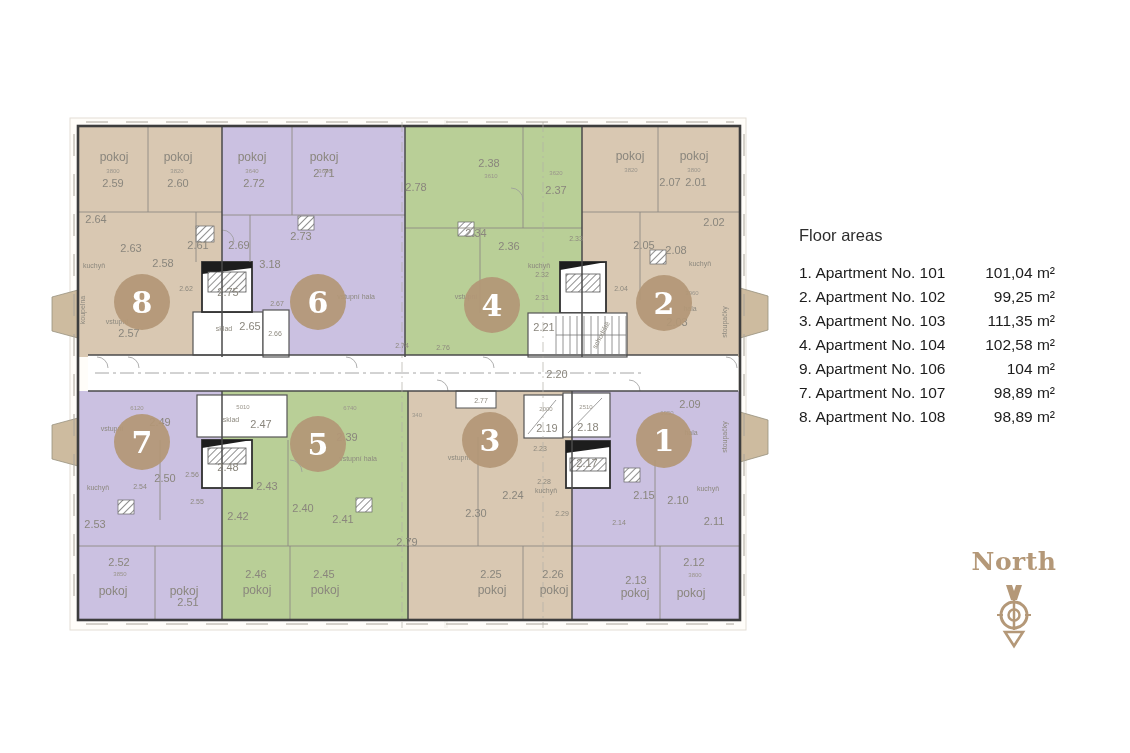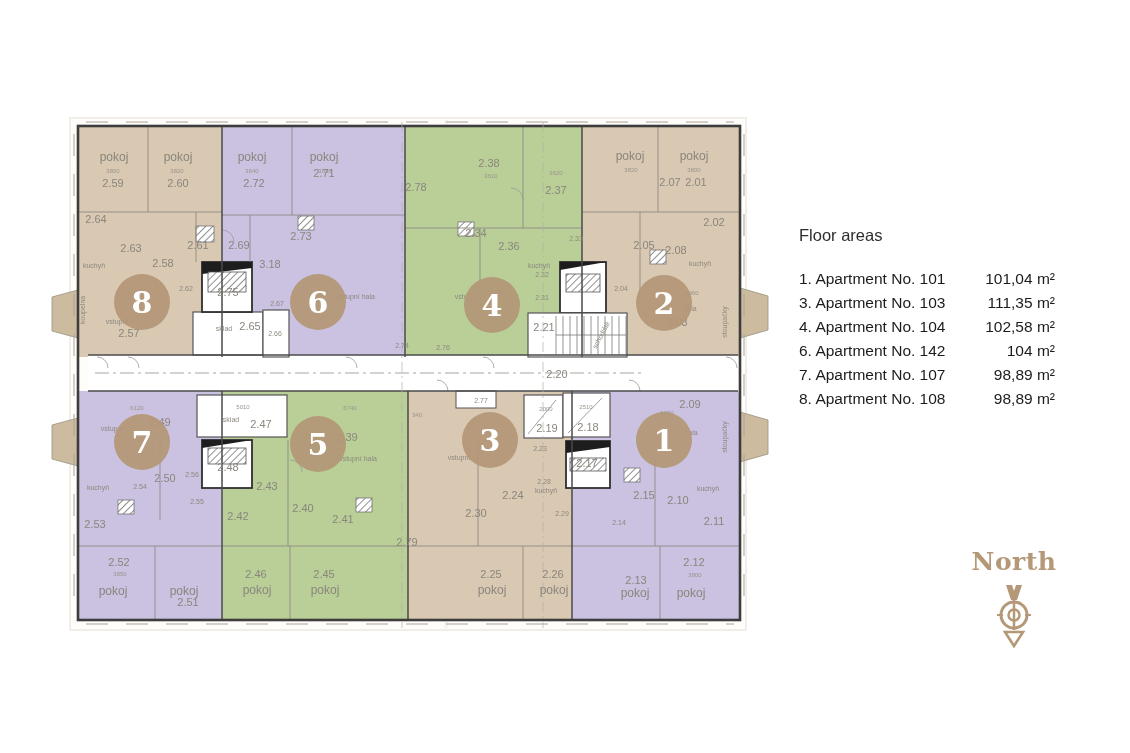--- a/index.html
+++ b/index.html
@@ -20,21 +20,21 @@
        font-family:"DejaVu Serif",serif;font-weight:bold;font-size:30px;
        display:flex;align-items:center;justify-content:center;
        transform:translate(-50%,-50%);}
   
   .panel-title{position:absolute;left:797px;top:186px;
        font-family:"DejaVu Serif",serif;font-weight:bold;font-size:30px;
        color:#141414;letter-spacing:0.2px;}
   .panel-subtitle{position:absolute;left:799px;top:226px;font-size:16.5px;color:#2e2e2e;}
   .legend{position:absolute;left:799px;top:264px;width:256px;}
   .legend-row{display:flex;justify-content:space-between;height:24px;
-       align-items:flex-end;font-size:15.5px;color:#1c1c1c;}
+       align-items:flex-start;font-size:15.5px;color:#1c1c1c;}
   .legend-area{text-align:right;}
   .north-label{position:absolute;left:1014px;top:561px;transform:translate(-50%,-50%);
        font-family:"DejaVu Serif",serif;font-weight:bold;font-size:25px;
        color:#b49878;letter-spacing:0.5px;}
 </style>
 </head>
 <body>
 
 <div class="page">
 
@@ -330,29 +330,33 @@
   <div class="unit-circle" style="left:664px;top:440px">1</div>
 
   <div class="panel-subtitle">Floor areas</div>
 
   <div class="legend">
     <div class="legend-row">
       <span>1. Apartment No. 101</span>
       <span class="legend-area">101,04 m²</span>
     </div>
     <div class="legend-row">
+      <span>2. Apartment No. 102</span>
+      <span class="legend-area">99,25 m²</span>
+    </div>
+    <div class="legend-row">
       <span>3. Apartment No. 103</span>
       <span class="legend-area">111,35 m²</span>
     </div>
     <div class="legend-row">
       <span>4. Apartment No. 104</span>
       <span class="legend-area">102,58 m²</span>
     </div>
     <div class="legend-row">
-      <span>6. Apartment No. 142</span>
+      <span>9. Apartment No. 106</span>
       <span class="legend-area">104 m²</span>
     </div>
     <div class="legend-row">
       <span>7. Apartment No. 107</span>
       <span class="legend-area">98,89 m²</span>
     </div>
     <div class="legend-row">
       <span>8. Apartment No. 108</span>
       <span class="legend-area">98,89 m²</span>
     </div>

